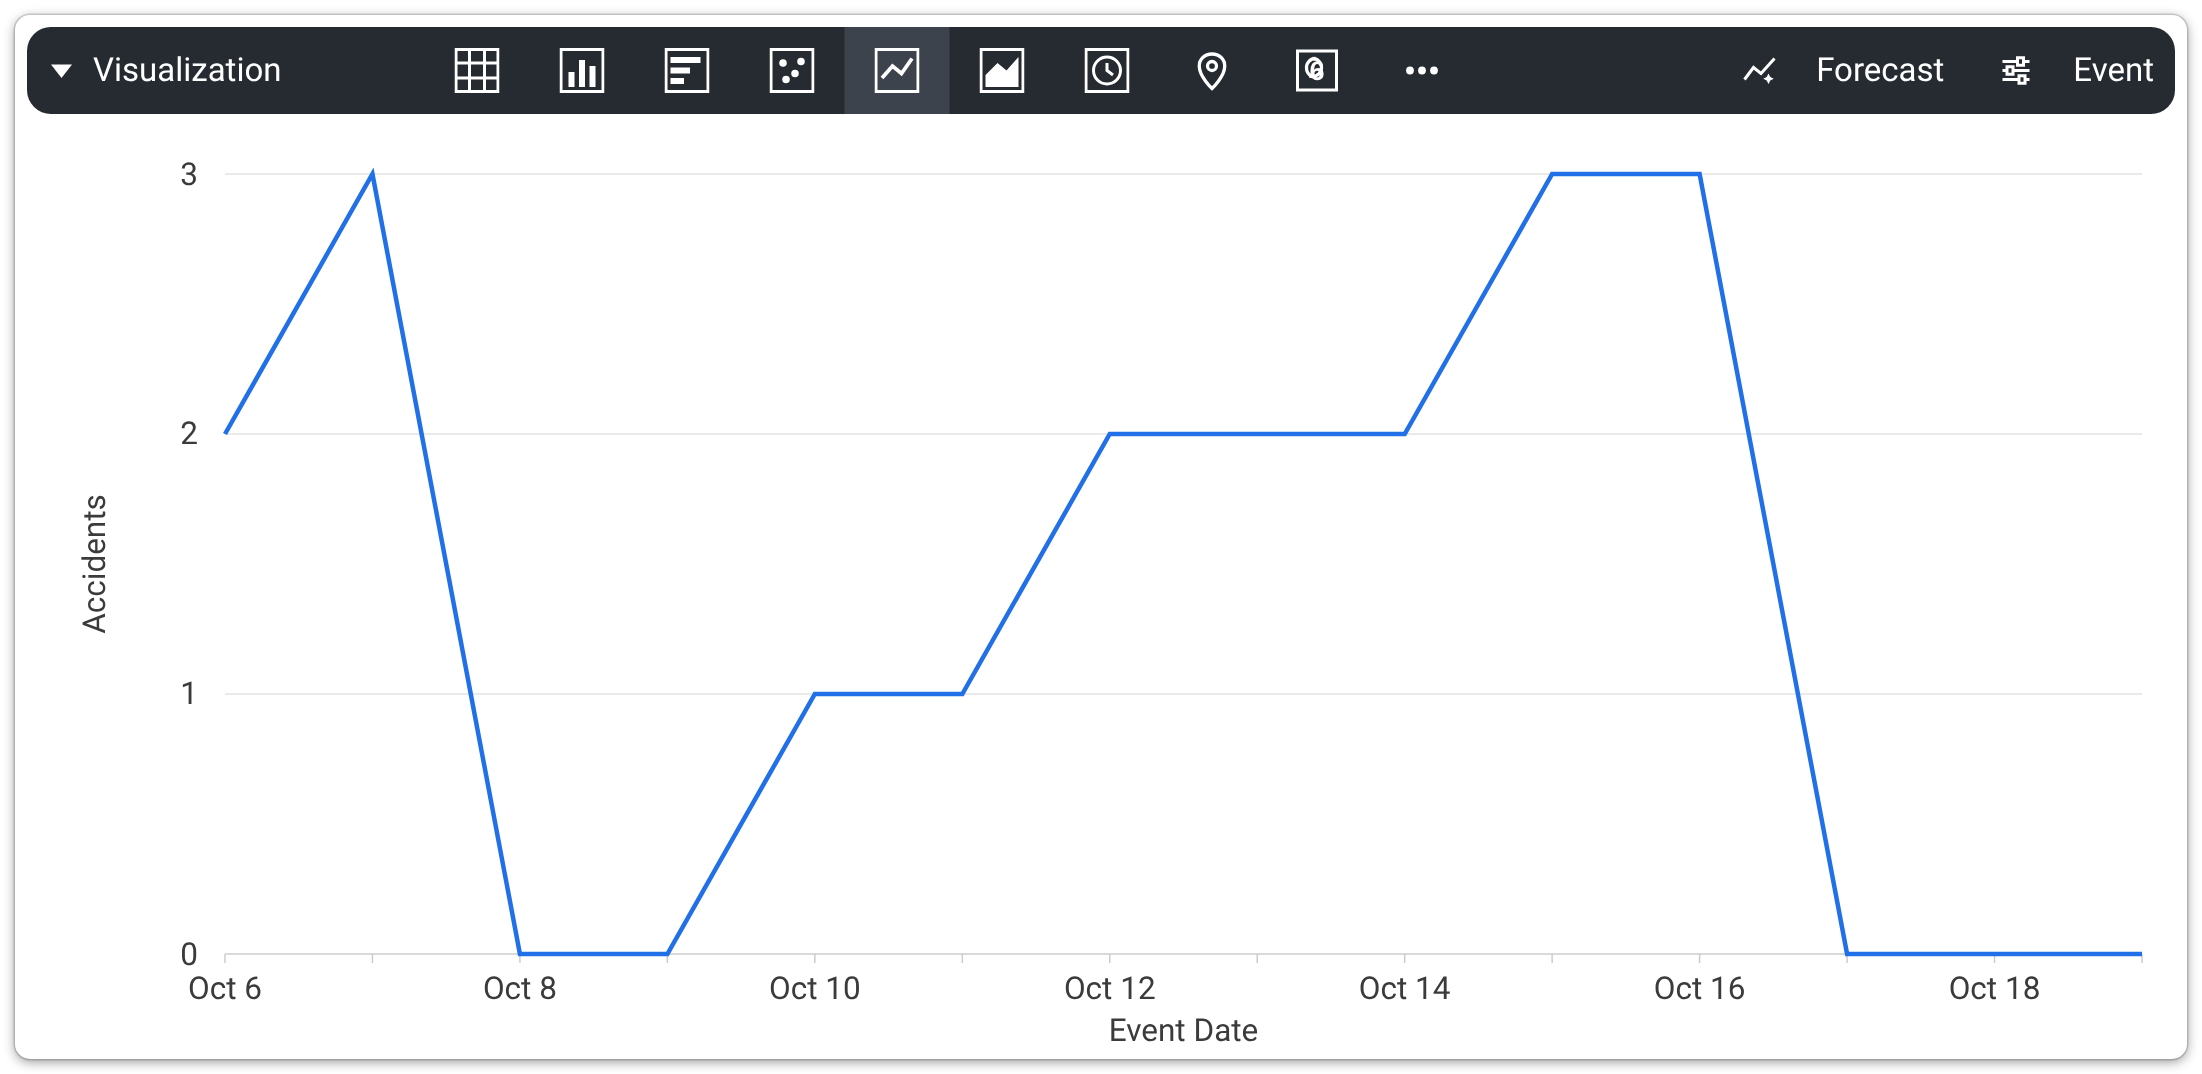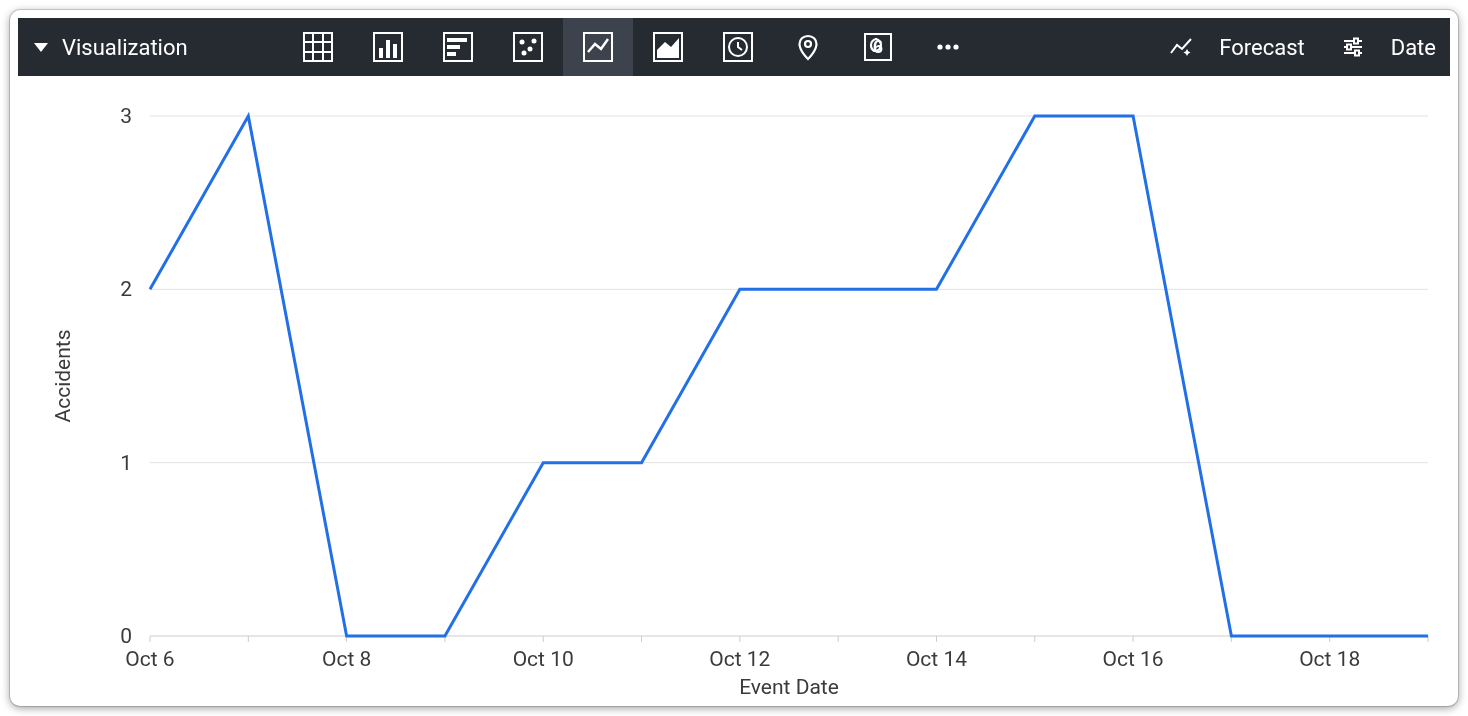--- a/index.html
+++ b/index.html
@@ -22,21 +22,21 @@
     box-shadow: 0 2px 8px rgba(0,0,0,0.4), 0 0 0 1px rgba(0,0,0,0.15);
     overflow: hidden;
     display: flex;
     flex-direction: column;
   }
   
   .toolbar {
     margin: 8px 8px 0 8px;
     height: 58px;
     background: #262b32;
-    border-radius: 0;
+    border-radius: 16px;
     display: flex;
     align-items: center;
     color: #fff;
     font-size: 22px;
     padding: 0 14px 0 10px;
   }
   .tb-left {
     display: flex;
     align-items: center;
     gap: 14px;
@@ -196,21 +196,21 @@
         </div>
         <div class="tb-action">
           <svg width="24" height="24" viewBox="0 0 24 24">
             <line x1="3" y1="6" x2="21" y2="6" stroke="#fff" stroke-width="2"></line>
             <rect x="13" y="3.5" width="4" height="5" fill="#262b32" stroke="#fff" stroke-width="2"></rect>
             <line x1="3" y1="12" x2="21" y2="12" stroke="#fff" stroke-width="2"></line>
             <rect x="6" y="9.5" width="4" height="5" fill="#262b32" stroke="#fff" stroke-width="2"></rect>
             <line x1="3" y1="18" x2="21" y2="18" stroke="#fff" stroke-width="2"></line>
             <rect x="14" y="15.5" width="4" height="5" fill="#262b32" stroke="#fff" stroke-width="2"></rect>
           </svg>
-          <span>Date</span>
+          <span>Event</span>
         </div>
       </div>
     </div>
 
     <div class="chart-wrap">
       <svg id="chart" class="chart-svg" viewBox="0 0 1448 630">
           <line x1="140" y1="560" x2="1418" y2="560" class="axis-line"></line>
           <text x="122" y="567" text-anchor="end" class="tick-label">0</text>
           <line x1="140" y1="386.6666666666667" x2="1418" y2="386.6666666666667" class="grid-line"></line>
           <text x="122" y="393.6666666666667" text-anchor="end" class="tick-label">1</text>

